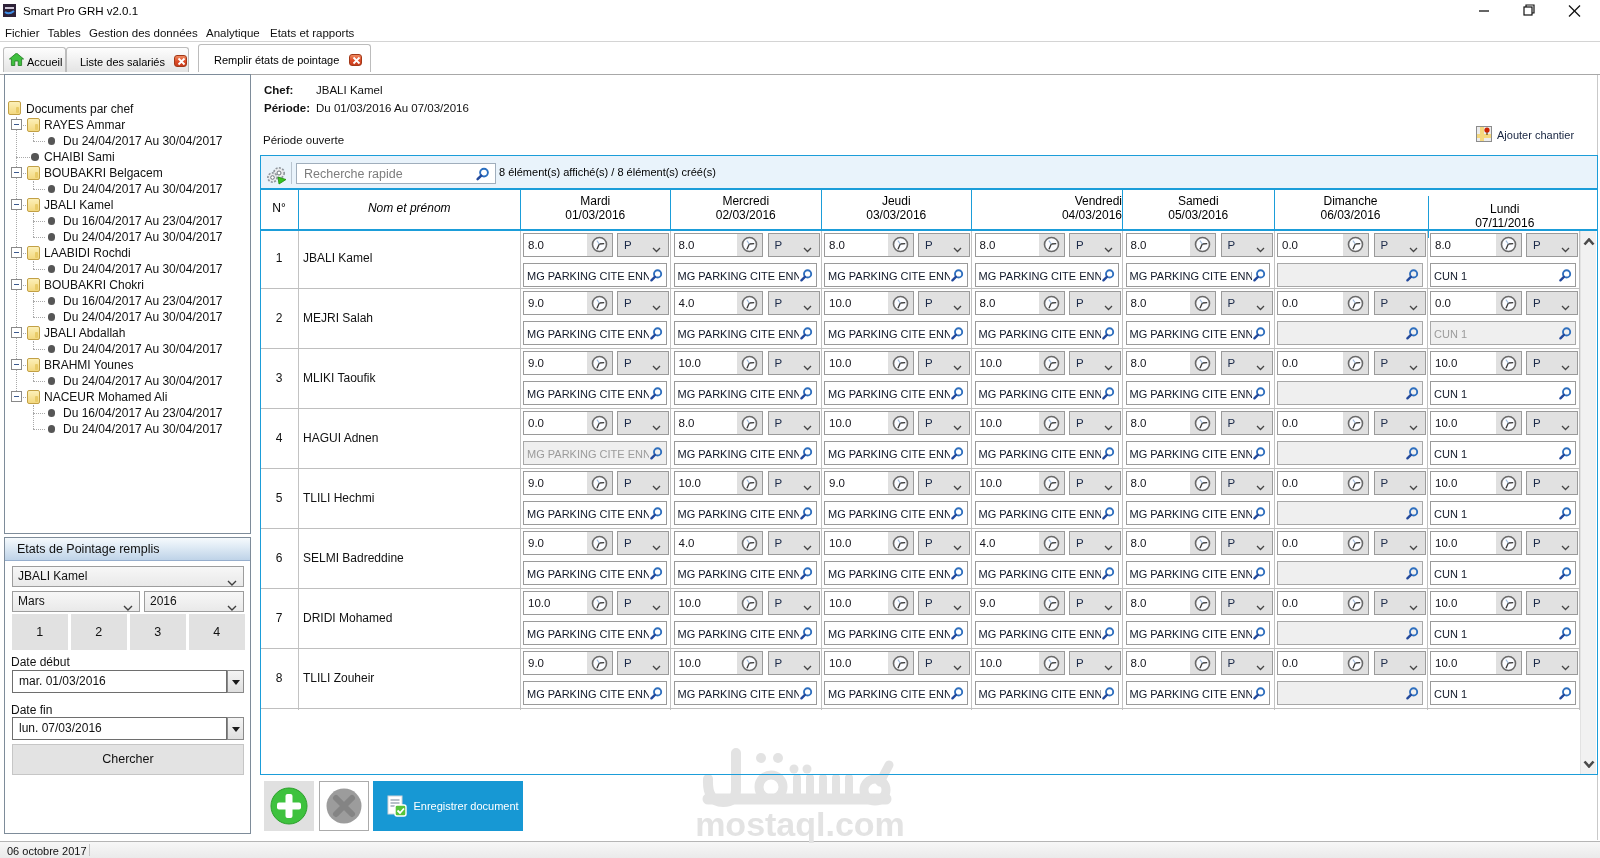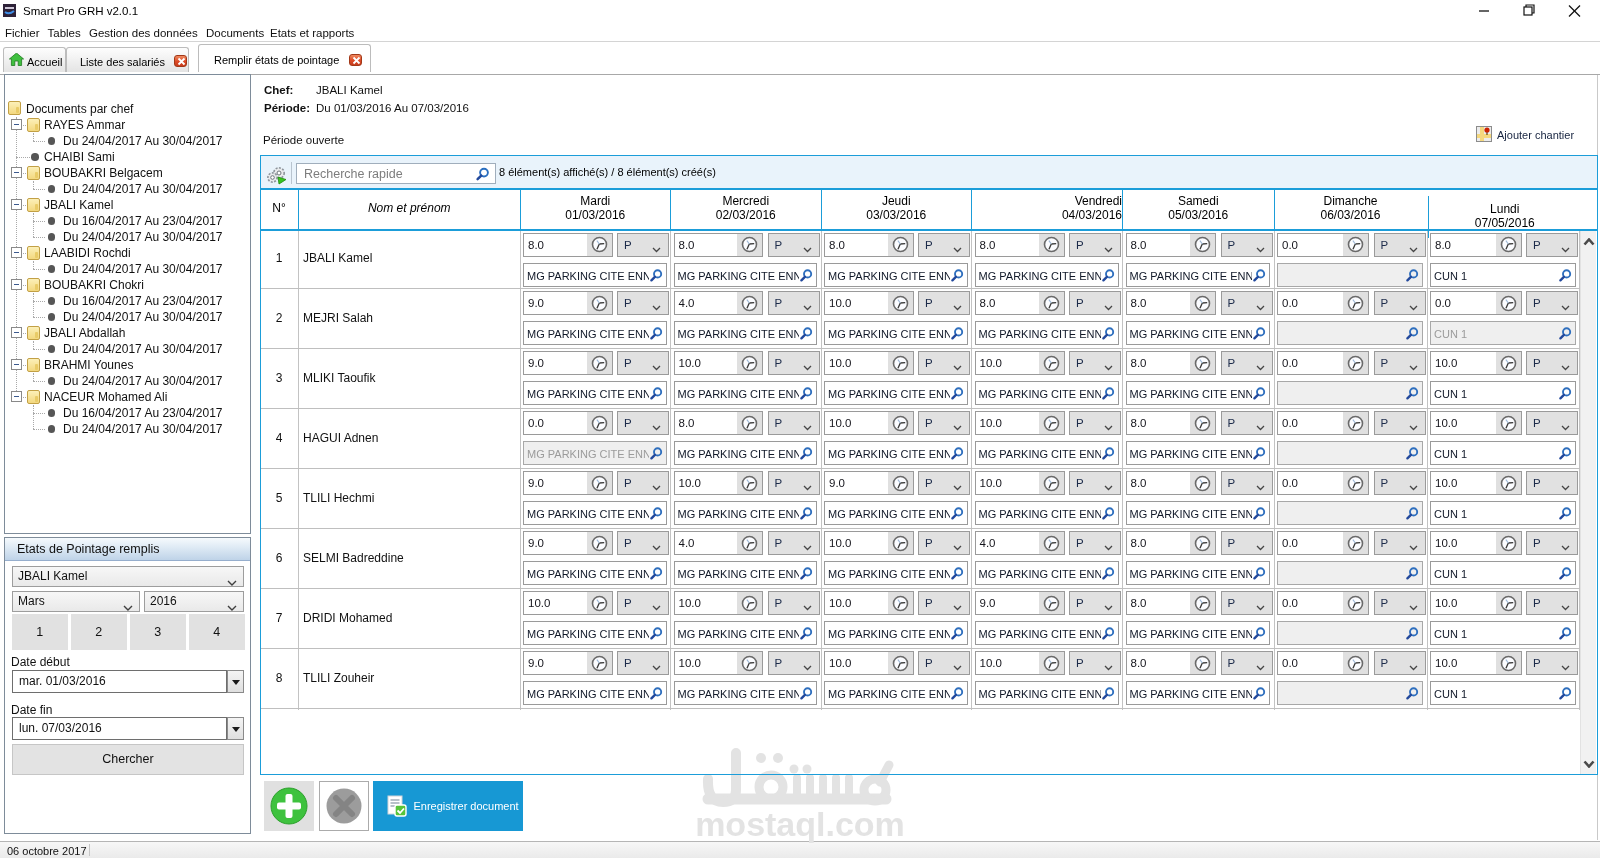--- a/index.html
+++ b/index.html
@@ -12,21 +12,21 @@
       <rect x="52" y="7" width="8" height="8" fill="none" stroke="#111" stroke-width="1.2"></rect>
       <path d="M54 7 V5 H62 V13 H60" fill="none" stroke="#111" stroke-width="1.2"></path>
       <line x1="97" y1="5.5" x2="108" y2="16.5" stroke="#111" stroke-width="1.2"></line>
       <line x1="108" y1="5.5" x2="97" y2="16.5" stroke="#111" stroke-width="1.2"></line>
     </svg>
   </div>
 <div class="ab menubar">
     <span class="mi" style="left:5px;">Fichier</span>
     <span class="mi" style="left:47.5px;">Tables</span>
     <span class="mi" style="left:89px;">Gestion des données</span>
-    <span class="mi" style="left:206px;">Documents</span>
+    <span class="mi" style="left:206px;">Analytique</span>
     <span class="mi" style="left:270px;">Etats et rapports</span>
   </div>
 <div class="ab tabstrip">
     <div class="tab" style="left:2.5px;top:5px;width:63px;height:25px;"></div>
     <span class="ab" style="left:9px;top:11px;"><svg width="15" height="13" viewBox="0 0 15 13">
         <path d="M7.5 0 L14.6 6 L12.6 6 L12.6 12.5 L9.2 12.5 L9.2 8 L5.8 8 L5.8 12.5 L2.4 12.5 L2.4 6 L0.4 6 Z" fill="#3fbf3f" stroke="#1f7a1f" stroke-width="0.8"></path>
       </svg></span>
     <span class="ab" style="left:27px;top:14px;font-size:11px;">Accueil</span>
     <div class="tab" style="left:65.5px;top:5px;width:123.5px;height:25px;"></div>
     <span class="ab" style="left:80px;top:14px;font-size:11px;">Liste des salariés</span>
@@ -264,21 +264,21 @@
     <div class="hcell" style="left:861px;width:151.5px;">
       <div class="l1">Samedi</div>
       <div>05/03/2016</div>
     </div>
     <div class="hcell" style="left:1012.5px;width:153.0px;">
       <div class="l1">Dimanche</div>
       <div>06/03/2016</div>
     </div>
     <div class="hcell" style="left:1167px;width:152.5px;margin-top:8px;">
       <div class="l1">Lundi</div>
-      <div>07/05/2016</div>
+      <div>07/11/2016</div>
     </div>
     <div class="hrowline" style="top:72.5px;height:2px;"></div>
     <div class="vgray" style="left:37px;height:479.0px;"></div>
     <div class="vgray" style="left:258.5px;height:479.0px;"></div>
     <div class="vgray" style="left:409px;height:479.0px;"></div>
     <div class="vgray" style="left:559.5px;height:479.0px;"></div>
     <div class="vgray" style="left:710px;height:479.0px;"></div>
     <div class="vgray" style="left:861px;height:479.0px;"></div>
     <div class="vgray" style="left:1012.5px;height:479.0px;"></div>
     <div class="vgray" style="left:1165.5px;height:479.0px;"></div>

